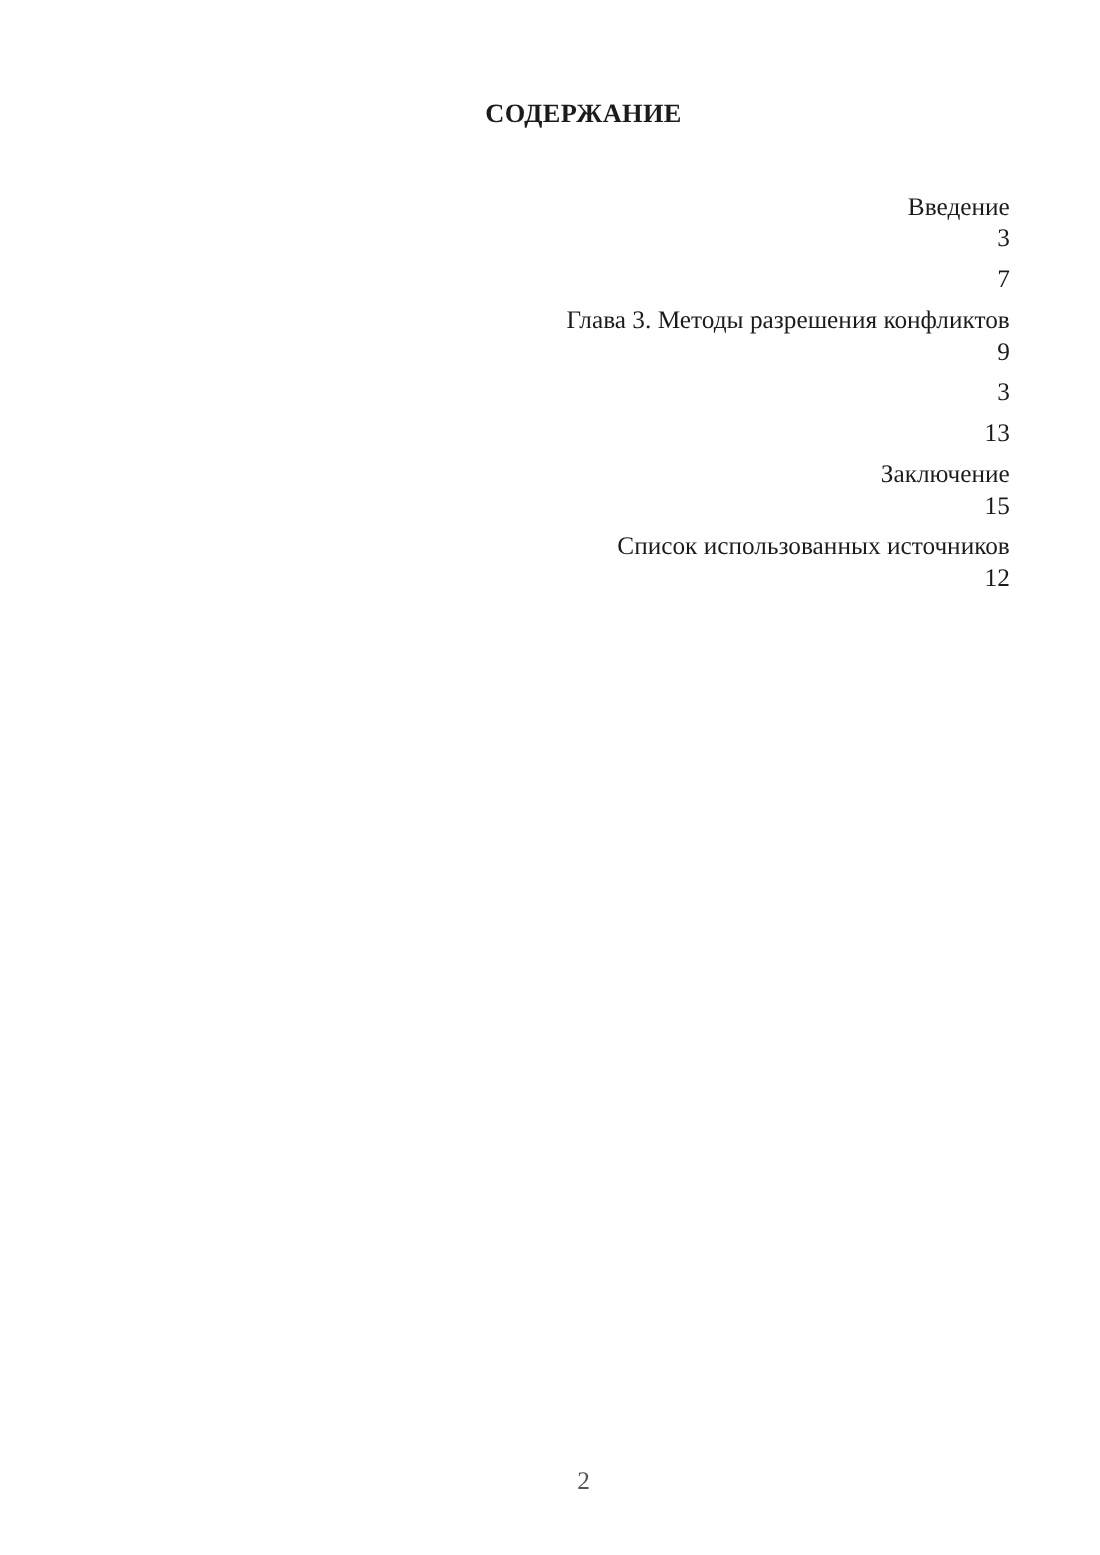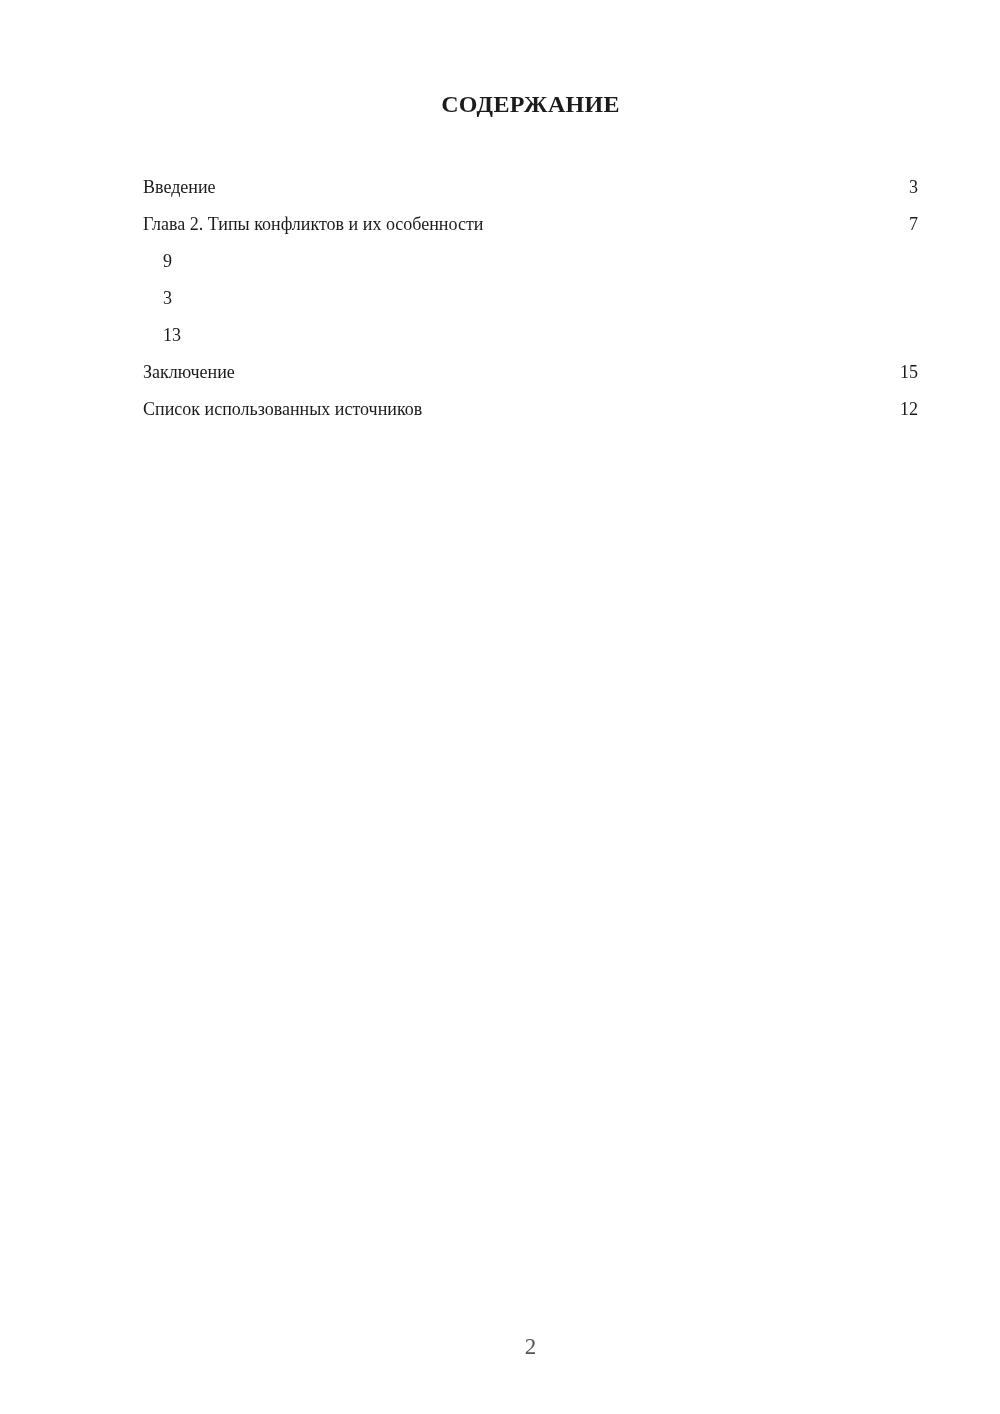--- a/index.html
+++ b/index.html
@@ -30,24 +30,25 @@
     line-height: 33px;
     color: #1b1b1b;
     margin-bottom: 52px;
     letter-spacing: 0.3px;
   }
   .toc-list { width: 100%; }
   .toc-row {
     display: flex;
     justify-content: space-between;
     align-items: flex-end;
-    font-size: 18px;
+    font-size: 23px;
     line-height: 29px;
     color: #1b1b1b;
     margin-bottom: 8px;
+    flex-direction: column;
   }
   .toc-label {
     max-width: 660px;
   }
   .toc-page {
     white-space: nowrap;
     padding-left: 20px;
   }
   .footer {
     position: absolute;
@@ -67,25 +68,25 @@
   <div class="content">
     <div class="toc-title">СОДЕРЖАНИЕ</div>
     <div class="toc-list" id="toc-list">
   <div class="toc-row">
     <span class="toc-label">Введение</span>
     <span class="toc-page">3</span>
   </div>
 
 
   <div class="toc-row">
-    <span class="toc-label">Глава 2. Типы конфликтов и их особенности</span>
     <span class="toc-page">7</span>
   </div>
 
   <div class="toc-row">
+    <span class="toc-label">Глава 3. Методы разрешения конфликтов</span>
     <span class="toc-page">9</span>
   </div>
 
   <div class="toc-row">
     <span class="toc-page">3</span>
   </div>
 
   <div class="toc-row">
     <span class="toc-page">13</span>
   </div>

